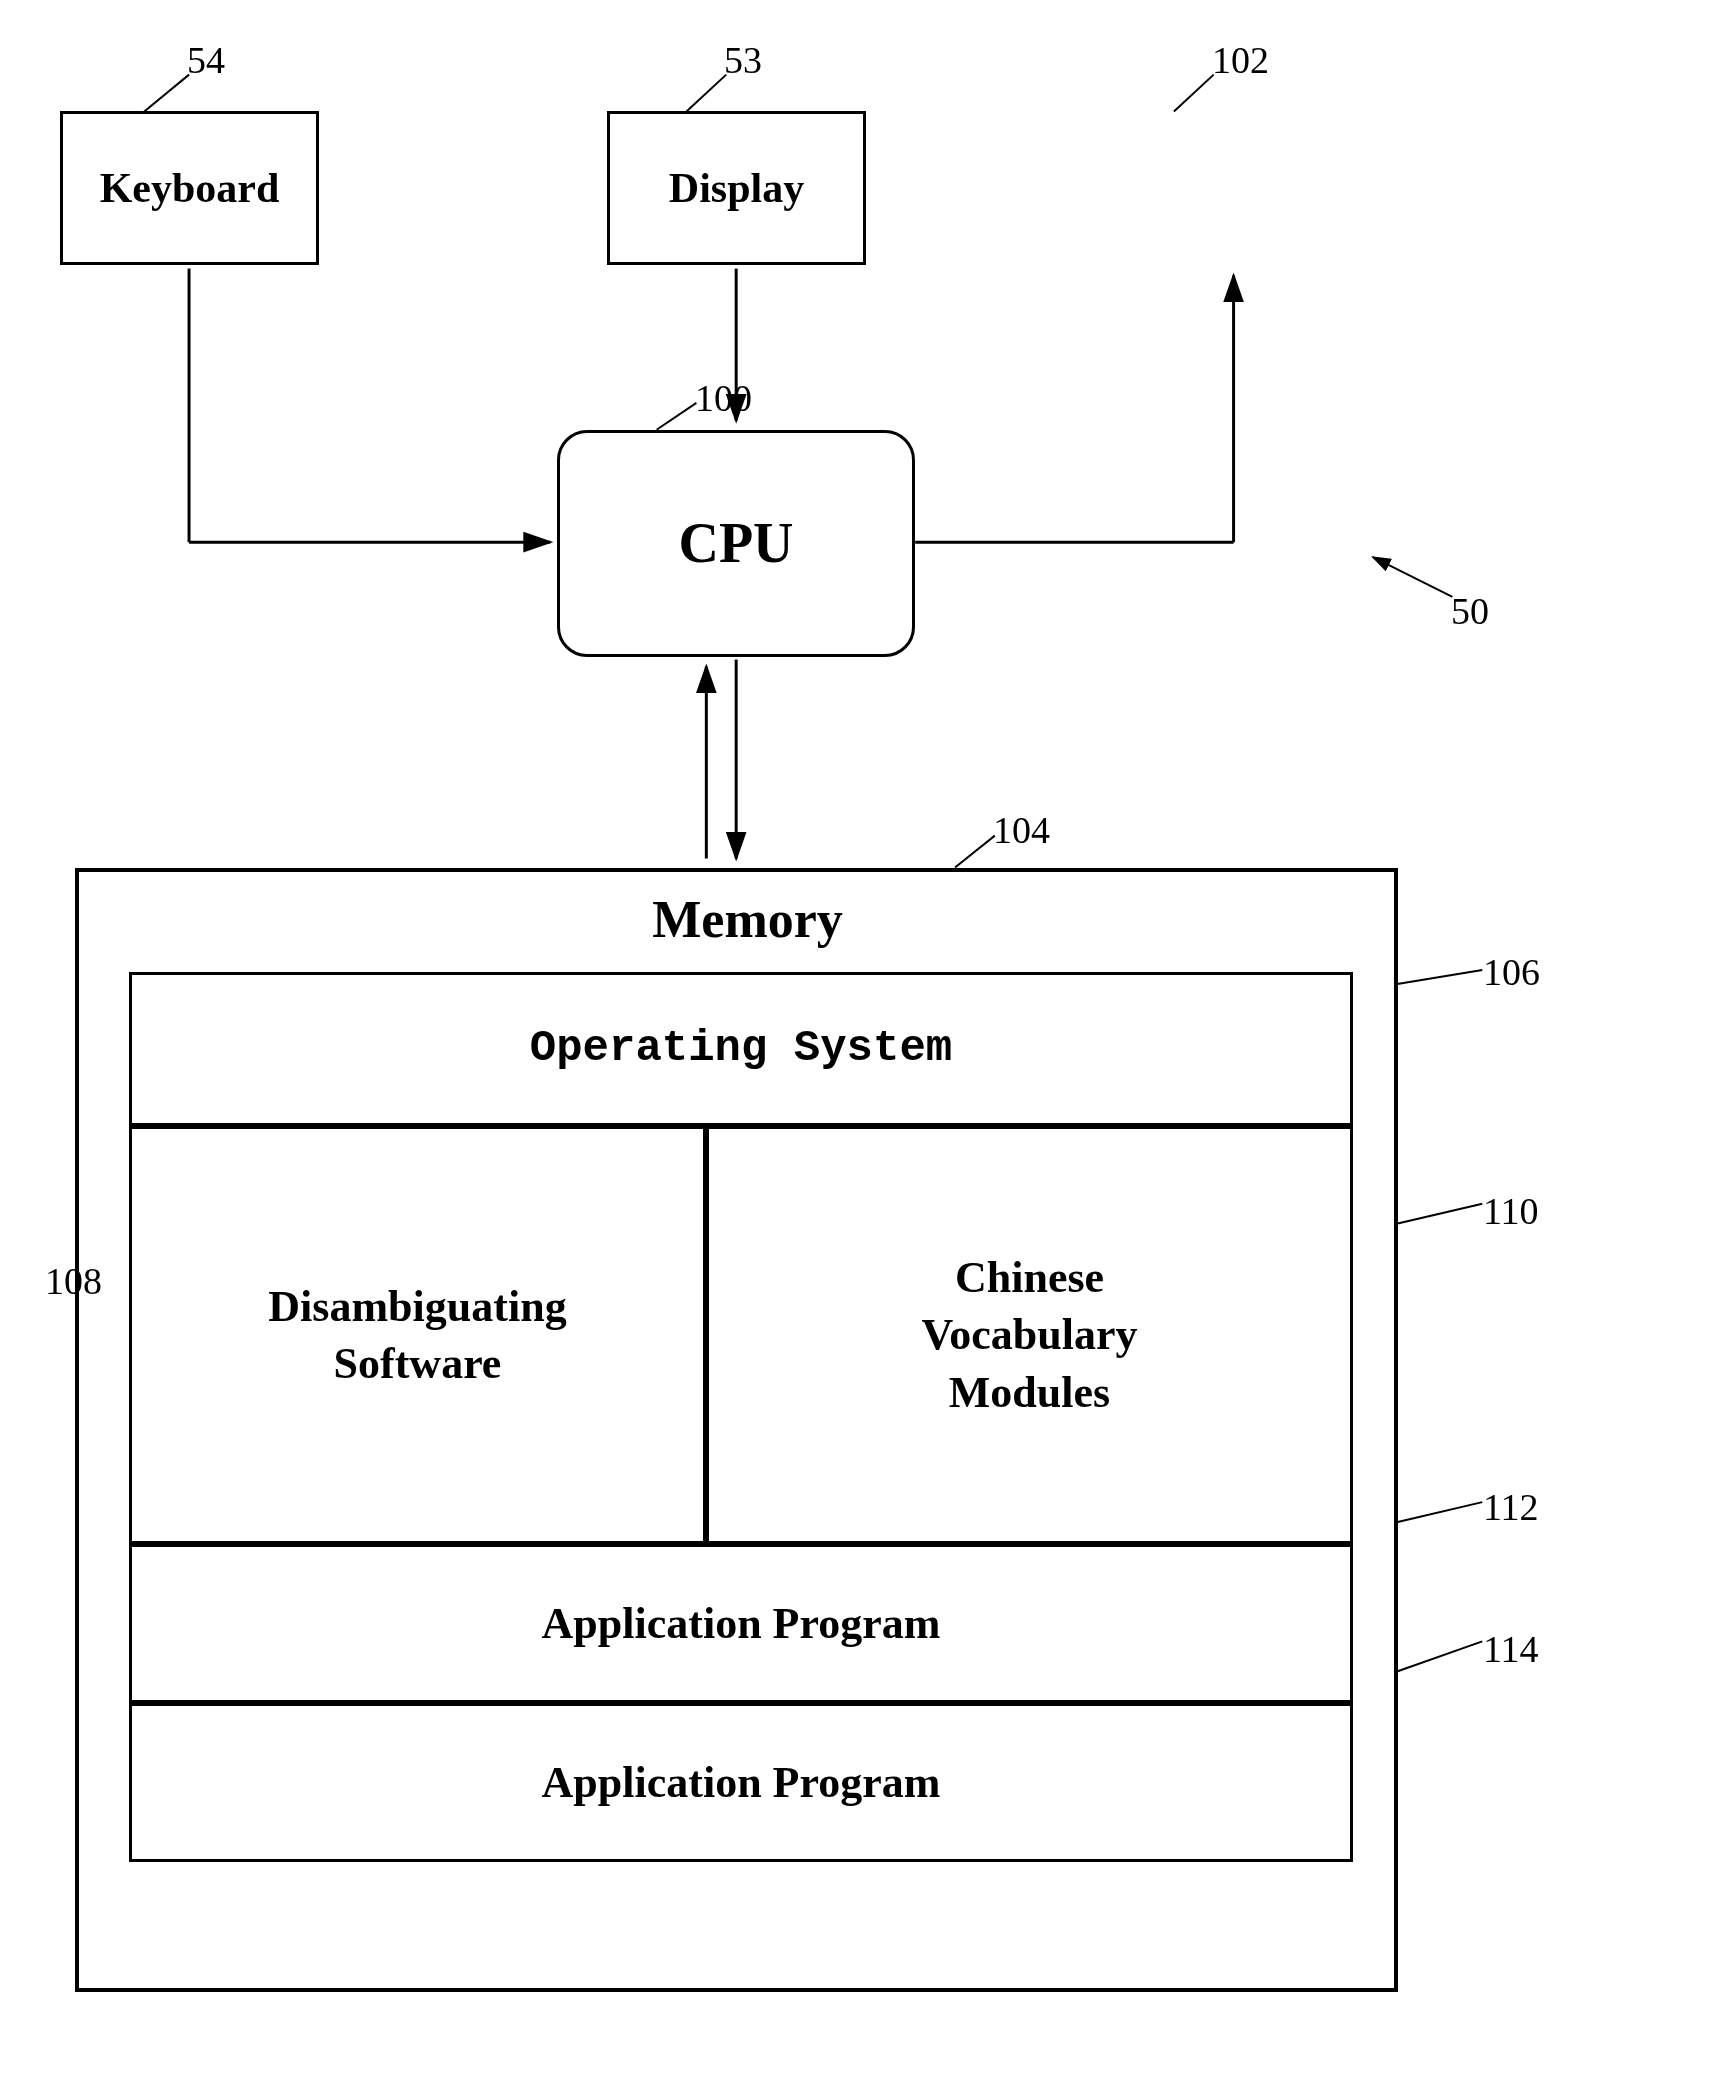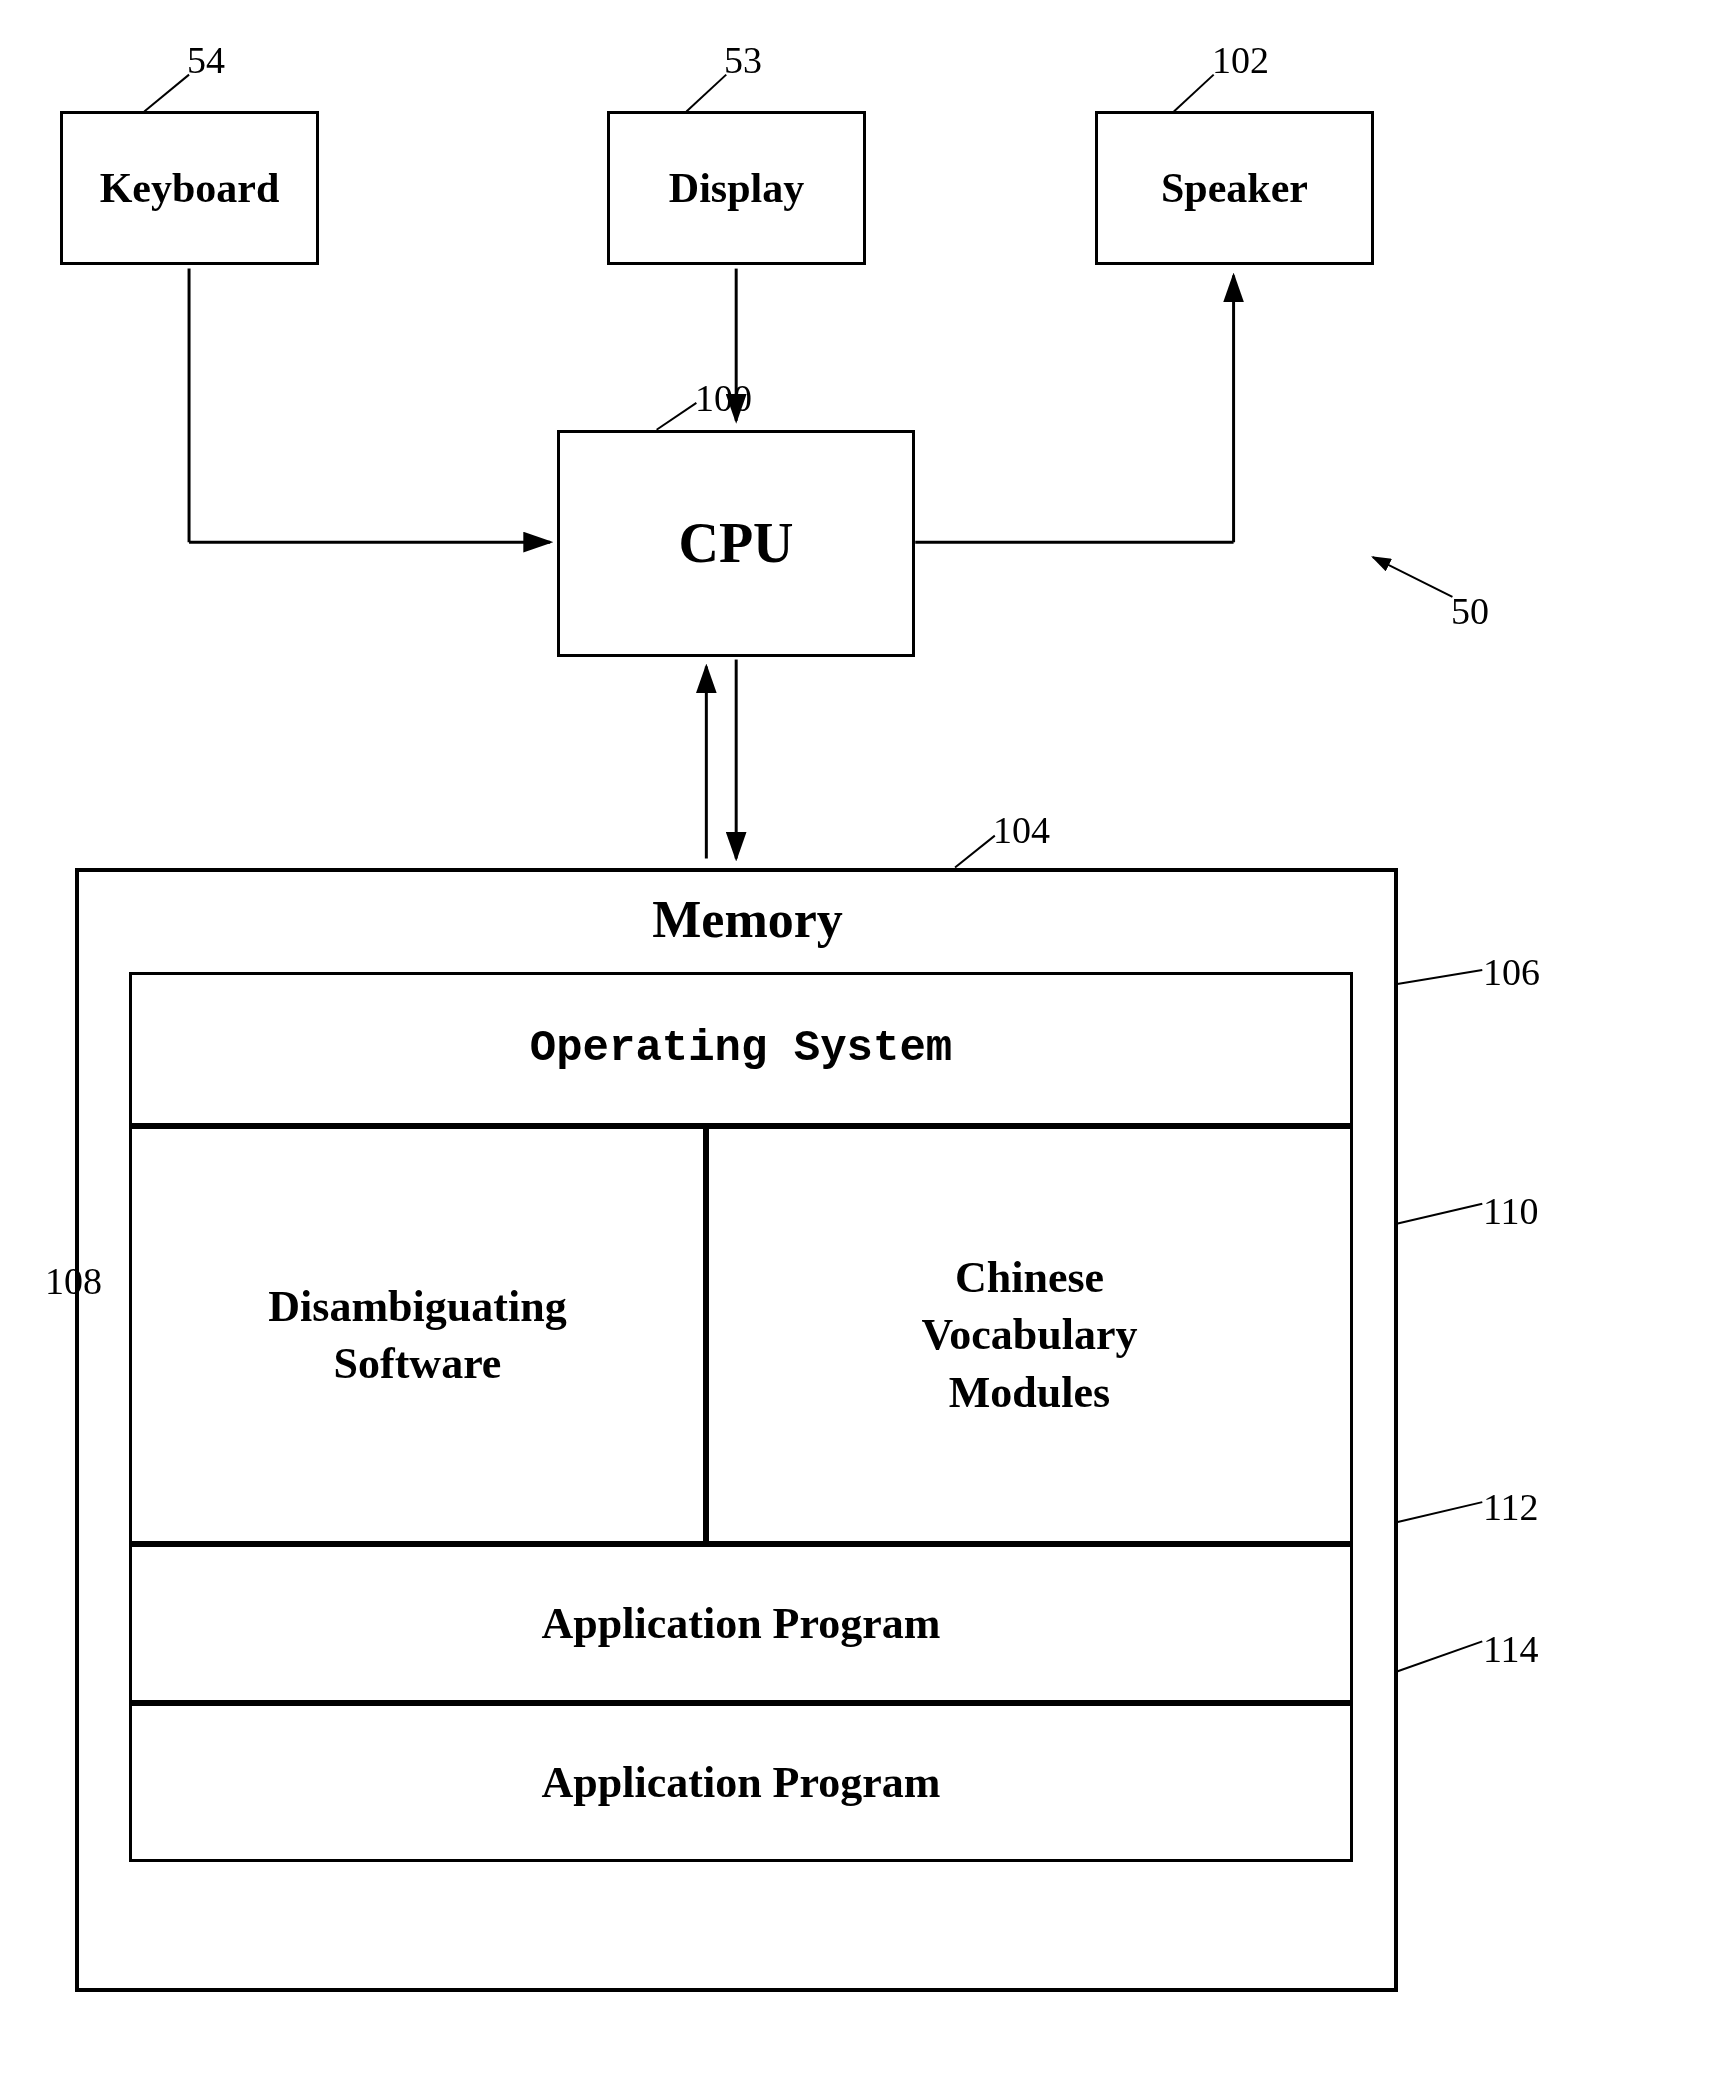--- a/index.html
+++ b/index.html
@@ -137,25 +137,22 @@
   </svg>
 
   <div class="box" style="left:60px; top:111px; width:259px; height:154px;">
     <span class="box-label">Keyboard</span>
   </div>
 
   <div class="box" style="left:607px; top:111px; width:259px; height:154px;">
     <span class="box-label">Display</span>
   </div>
 
-  <div class="box" style="left:1095px; top:111px; width:279px; height:154px;">
-    <span class="box-label">Speaker</span>
-  </div>
 
-  <div class="box" style="left:557px; top:430px; width:358px; height:227px;">
+  <div class="box" style="left:557px; top:430px; width:358px; height:227px;border-radius:30px;">
     <span class="box-label" style="font-size:56px;">CPU</span>
   </div>
 
   <div class="memory-outer" style="left:75px; top:868px; width:1323px; height:1124px;padding-left:11px;">
 
     <div class="memory-title" style="top:18px; font-size:52px;">
       <span>Memory</span>
     </div>
 
     <div class="inner-box" style="left:50px; top:100px; width:1224px; height:154px;font-family:Liberation Mono, monospace;">

